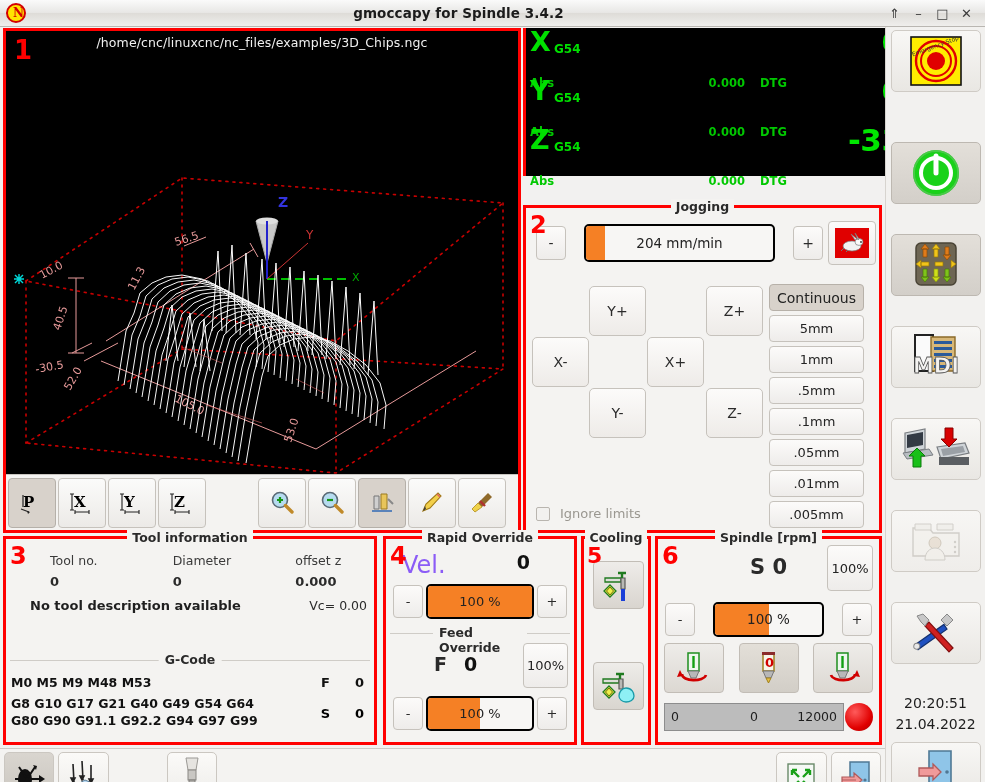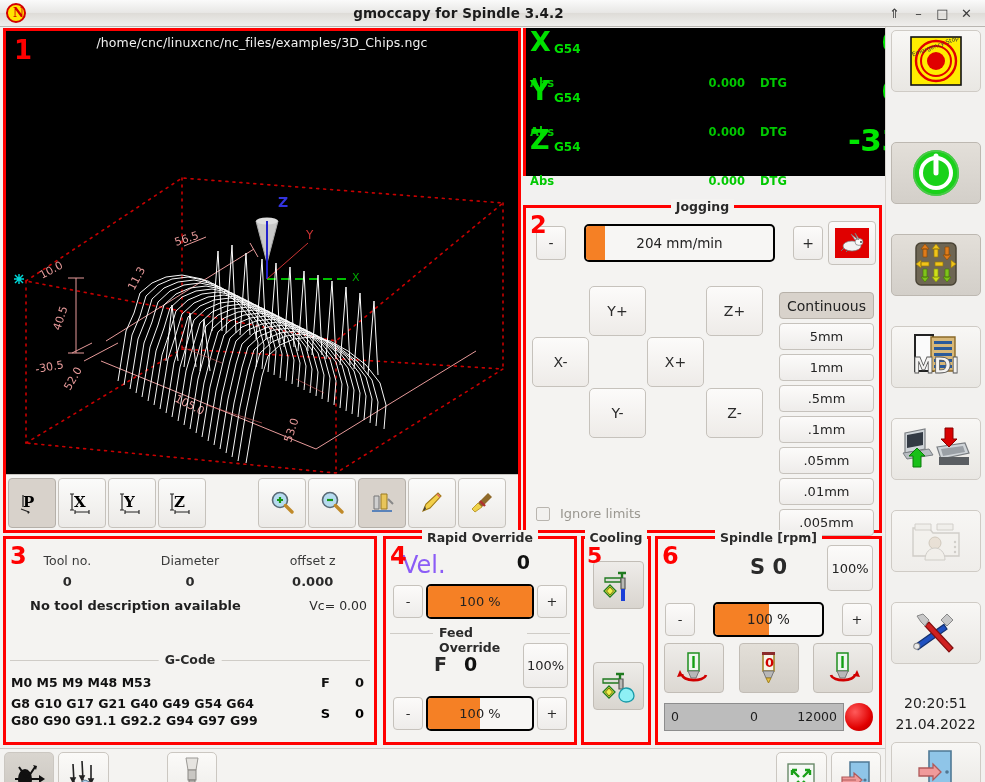--- a/index.html
+++ b/index.html
@@ -132,34 +132,34 @@
     display:flex; align-items:center; justify-content:center;
   }
   .rabbit .sq { width:34px; height:30px; background:#e00000; display:flex; align-items:center; justify-content:center; font-size:19px; }
 
   .jogbtn {
     position:absolute; width:57px; height:50px; border:1px solid #c6c2bc; border-radius:5px;
     background:linear-gradient(to bottom,#fcfbfa,#eeebe8);
     display:flex; align-items:center; justify-content:center; font-size:14px; color:#2b2b2b;
   }
   .incbtn {
-    position:absolute; left:253px; width:95px; height:27px; border:1px solid #c6c2bc; border-radius:4px;
+    position:absolute; left:243px; width:95px; height:27px; border:1px solid #c6c2bc; border-radius:4px;
     background:linear-gradient(to bottom,#fcfbfa,#eeecea);
-    display:flex; align-items:center; justify-content:center; font-size:13px; color:#232323;margin-top:8px;
+    display:flex; align-items:center; justify-content:center; font-size:13px; color:#232323;
   }
   .incbtn.sel { background:#d8d2cb; border-color:#b7b1a9; font-size:14px; }
   .ignore { position:absolute; left:10px; bottom:9px; display:flex; align-items:center; gap:10px; }
   .ignore .cb { width:14px; height:14px; border:1px solid #b9b5af; background:#f2f1ef; border-radius:2px; }
   .ignore .tx { font-size:13px; color:#9a9790; }
 
   
   .toolinfo { left:3px; top:509px; width:374px; height:209px; }
   .ti-grid { position:absolute; left:0; top:14px; width:100%; }
   .ti-row { display:flex; font-size:12.5px; color:#2b2b2b; }
-  .ti-row div { flex:1; text-align:center; }
+  .ti-row div { flex:1; text-align:left;padding-left:44px; }
   .ti-hdr { color:#3a3a3a; }
   .ti-val { font-weight:bold; margin-top:6px; font-size:13px; }
   .ti-desc { position:relative; margin-top:9px; height:18px; }
   .ti-desc .d { position:absolute; left:24px; font-size:13px; font-weight:bold; color:#1f1f1f; }
   .ti-desc .vc { position:absolute; right:7px; font-size:12.5px; color:#2b2b2b; }
   .gcode { position:absolute; left:0; right:0; top:112px; bottom:0; }
   .gc-line { position:relative; margin-top:7px; height:20px; }
   .gc-codes { position:absolute; left:5px; font-size:12.5px; font-weight:bold; color:#111; }
   .gc-k { position:absolute; right:44px; font-size:13px; font-weight:bold; color:#111; }
   .gc-v { position:absolute; right:10px; font-size:13px; font-weight:bold; color:#111; }
@@ -500,20 +500,21 @@
       <div class="incbtn" style="top:262px;">.01mm</div>
       <div class="incbtn" style="top:293px;">.005mm</div>
 
       <div class="ignore">
         <div class="cb"></div>
         <div class="tx">Ignore limits</div>
       </div>
     </div>
 
     <div class="frame toolinfo">
+      <div class="fl"><span>Tool information</span></div>
       <div class="marker" style="left:4px; top:5px; font-size:24px;">3</div>
 
       <div class="ti-grid">
         <div class="ti-row ti-hdr">
           <div>Tool no.</div>
           <div>Diameter</div>
           <div>offset z</div>
         </div>
         <div class="ti-row ti-val">
           <div>0</div>

